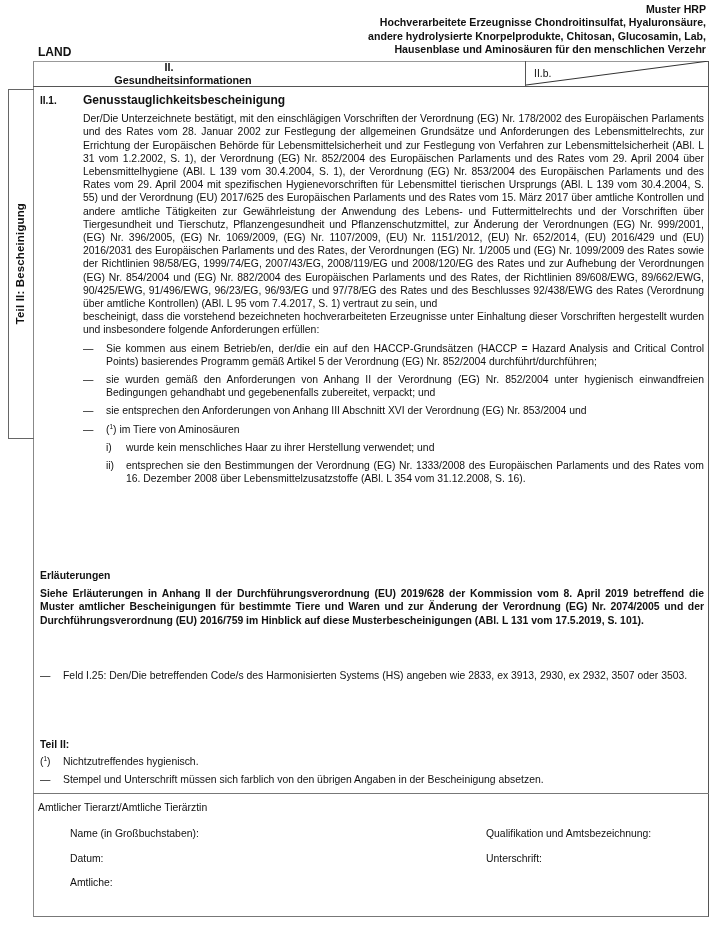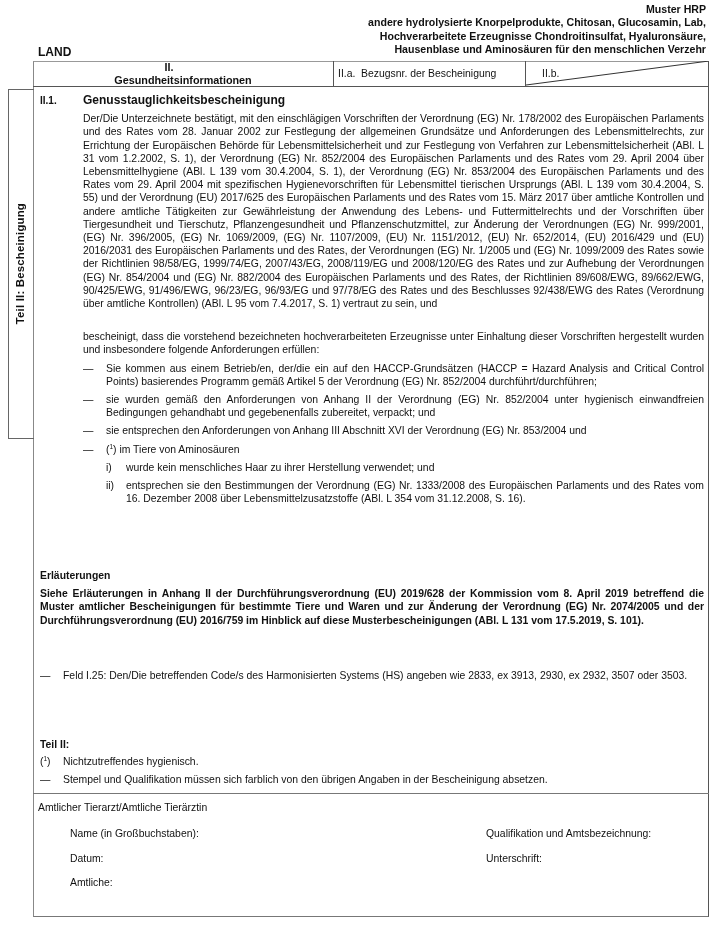--- a/index.html
+++ b/index.html
@@ -19,21 +19,21 @@
     border-left: 1px solid #888; border-right: 1px solid #555; border-bottom: 1px solid #777;
     border-top: 1px solid #999; box-sizing: border-box;
   }
   .row-head {
     position: absolute; left: 33px; top: 61px; width: 676px; height: 26px;
     border-bottom: 1px solid #555; box-sizing: border-box;
   }
   .cell { position: absolute; top: 0; height: 25px; box-sizing: border-box; display: flex; align-items: center; }
   .cell.c1 { left: 0; width: 300px; font-weight: bold; font-size: 10.8px; flex-direction: column; }
   .cell.c2 { left: 300px; width: 192px; border-left: 1px solid #555; padding-left: 4px; }
-  .cell.c3 { left: 492px; width: 183px; border-left: 1px solid #555; padding-left: 16px; }
+  .cell.c3 { left: 492px; width: 183px; border-left: 1px solid #555; padding-left: 8px; }
   .diag { position: absolute; left: 0; top: 0; width: 183px; height: 25px; }
   .sidebox {
     position: absolute; left: 8px; top: 89px; width: 26px; height: 350px;
     border: 1px solid #666; border-right: none; box-sizing: border-box;
   }
   .sidelabel {
     position: absolute; left: 8px; top: 89px; width: 26px; height: 350px;
     display: flex; align-items: center; justify-content: center;
   }
   .sidelabel span {
@@ -53,55 +53,52 @@
   sup { font-size: 6.5px; line-height: 0; vertical-align: super; }
   .expl { position: absolute; left: 40px; width: 664px; }
   .sigline { position: absolute; left: 33px; top: 793px; width: 676px; height: 1px; background: #777; }
   .sig { position: absolute; }
 </style>
 </head>
 <body>
 
 <div class="hdr-right">
   <div>Muster HRP</div>
+  <div>Hochverarbeitete Erzeugnisse Chondroitinsulfat, Hyaluronsäure,</div>
   <div>andere hydrolysierte Knorpelprodukte, Chitosan, Glucosamin, Lab,</div>
-  <div>Hochverarbeitete Erzeugnisse Chondroitinsulfat, Hyaluronsäure,</div>
   <div>Hausenblase und Aminosäuren für den menschlichen Verzehr</div>
 </div>
 <div class="land">LAND</div>
 
 <div class="frame"></div>
 
 <div class="row-head">
   <div class="cell c1">
     <span style="width:44px;padding-left:7px;">II.</span>
     <span>Gesundheitsinformationen</span>
-  </div>
-  <div class="cell c2">
-    <span style="white-space:pre;">II.a.  Bezugsnr. der Bescheinigung</span>
   </div>
   <div class="cell c3">
     <span>II.b.</span>
     <svg class="diag" viewBox="0 0 183 25" preserveAspectRatio="none">
       <line x1="0" y1="24" x2="183" y2="0" stroke="#333" stroke-width="1"></line>
     </svg>
   </div>
 </div>
 
 <div class="sidebox"></div>
 <div class="sidelabel">
   <span>Teil II: Bescheinigung</span>
 </div>
 
 <div class="content">
   <div class="num" style="top:0;">II.1.</div>
   <div class="indent" style="top:0;">
     <div class="bold" style="font-size:12px;">Genusstauglichkeitsbescheinigung</div>
     <p style="margin-top:5px;">Der/Die Unterzeichnete bestätigt, mit den einschlägigen Vorschriften der Verordnung (EG) Nr. 178/2002 des Europäischen Parlaments und des Rates vom 28. Januar 2002 zur Festlegung der allgemeinen Grundsätze und Anforderungen des Lebensmittelrechts, zur Errichtung der Europäischen Behörde für Lebensmittelsicherheit und zur Festlegung von Verfahren zur Lebensmittelsicherheit (ABl. L 31 vom 1.2.2002, S. 1), der Verordnung (EG) Nr. 852/2004 des Europäischen Parlaments und des Rates vom 29. April 2004 über Lebensmittelhygiene (ABl. L 139 vom 30.4.2004, S. 1), der Verordnung (EG) Nr. 853/2004 des Europäischen Parlaments und des Rates vom 29. April 2004 mit spezifischen Hygienevorschriften für Lebensmittel tierischen Ursprungs (ABl. L 139 vom 30.4.2004, S. 55) und der Verordnung (EU) 2017/625 des Europäischen Parlaments und des Rates vom 15. März 2017 über amtliche Kontrollen und andere amtliche Tätigkeiten zur Gewährleistung der Anwendung des Lebens- und Futtermittelrechts und der Vorschriften über Tiergesundheit und Tierschutz, Pflanzengesundheit und Pflanzenschutzmittel, zur Änderung der Verordnungen (EG) Nr. 999/2001, (EG) Nr. 396/2005, (EG) Nr. 1069/2009, (EG) Nr. 1107/2009, (EU) Nr. 1151/2012, (EU) Nr. 652/2014, (EU) 2016/429 und (EU) 2016/2031 des Europäischen Parlaments und des Rates, der Verordnungen (EG) Nr. 1/2005 und (EG) Nr. 1099/2009 des Rates sowie der Richtlinien 98/58/EG, 1999/74/EG, 2007/43/EG, 2008/119/EG und 2008/120/EG des Rates und zur Aufhebung der Verordnungen (EG) Nr. 854/2004 und (EG) Nr. 882/2004 des Europäischen Parlaments und des Rates, der Richtlinien 89/608/EWG, 89/662/EWG, 90/425/EWG, 91/496/EWG, 96/23/EG, 96/93/EG und 97/78/EG des Rates und des Beschlusses 92/438/EWG des Rates (Verordnung über amtliche Kontrollen) (ABl. L 95 vom 7.4.2017, S. 1) vertraut zu sein, und</p>
-    <p style="margin-top:20px;">bescheinigt, dass die vorstehend bezeichneten hochverarbeiteten Erzeugnisse unter Einhaltung dieser Vorschriften hergestellt wurden und insbesondere folgende Anforderungen erfüllen:</p>
+    <p style="margin-top:0;">bescheinigt, dass die vorstehend bezeichneten hochverarbeiteten Erzeugnisse unter Einhaltung dieser Vorschriften hergestellt wurden und insbesondere folgende Anforderungen erfüllen:</p>
 
     <div class="li">
       <span class="mark">—</span>
       <span class="txt">Sie kommen aus einem Betrieb/en, der/die ein auf den HACCP-Grundsätzen (HACCP = Hazard Analysis and Critical Control Points) basierendes Programm gemäß Artikel 5 der Verordnung (EG) Nr. 852/2004 durchführt/durchführen;</span>
     </div>
     <div class="li">
       <span class="mark">—</span>
       <span class="txt">sie wurden gemäß den Anforderungen von Anhang II der Verordnung (EG) Nr. 852/2004 unter hygienisch einwandfreien Bedingungen gehandhabt und gegebenenfalls zubereitet, verpackt; und</span>
     </div>
     <div class="li">
@@ -136,21 +133,21 @@
 </div>
 
 <div class="expl" style="top:738px;">
   <div class="bold">Teil II:</div>
   <div class="li" style="margin-top:4px;">
     <span class="mark"><span>(</span><sup>1</sup><span>)</span></span>
     <span class="txt">Nichtzutreffendes hygienisch.</span>
   </div>
   <div class="li">
     <span class="mark">—</span>
-    <span class="txt">Stempel und Qualifikation müssen sich farblich von den übrigen Angaben in der Bescheinigung absetzen.</span>
+    <span class="txt">Stempel und Unterschrift müssen sich farblich von den übrigen Angaben in der Bescheinigung absetzen.</span>
   </div>
 </div>
 
 <div class="sigline"></div>
 <div class="sig" style="left:38px;top:801px;">Amtlicher Tierarzt/Amtliche Tierärztin</div>
 <div class="sig" style="left:70px;top:827px;">Name (in Großbuchstaben):</div>
 <div class="sig" style="left:486px;top:827px;">Qualifikation und Amtsbezeichnung:</div>
 <div class="sig" style="left:70px;top:852px;">Datum:</div>
 <div class="sig" style="left:486px;top:852px;">Unterschrift:</div>
 <div class="sig" style="left:70px;top:876px;">Amtliche:</div>

